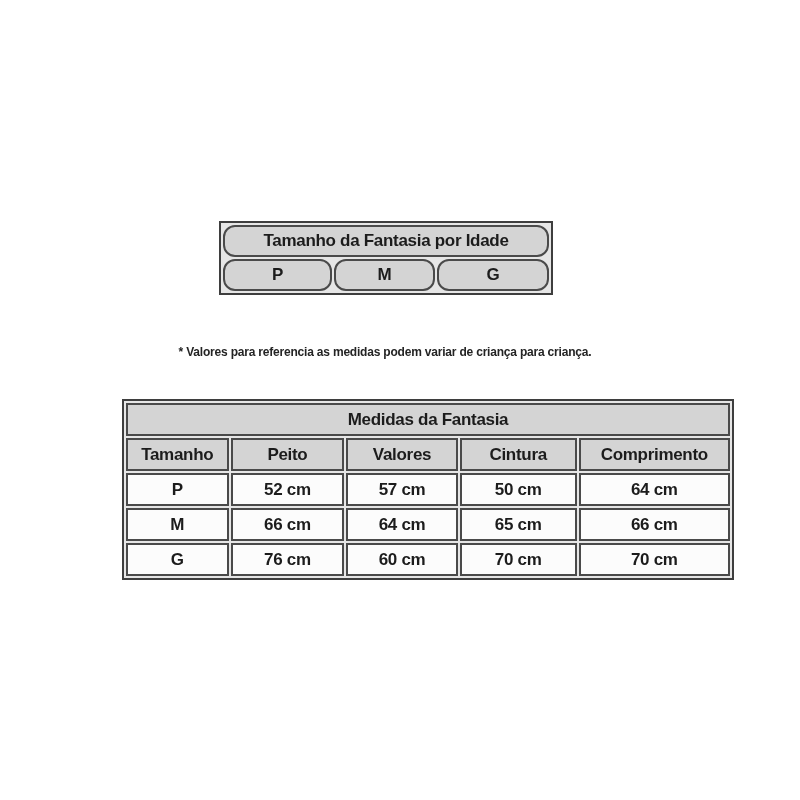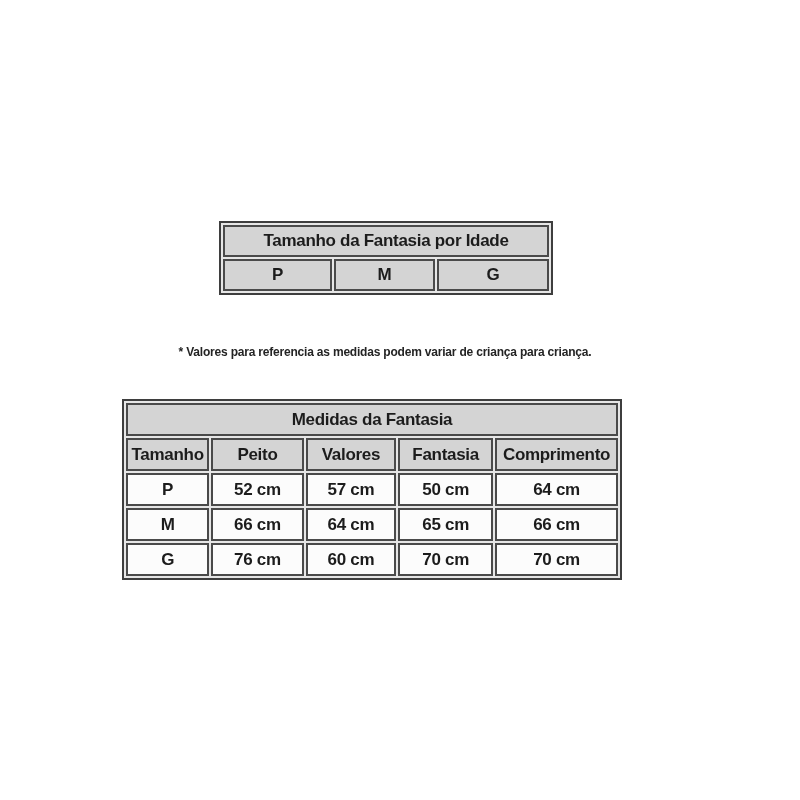--- a/index.html
+++ b/index.html
@@ -47,25 +47,26 @@
     background: #fcfcfc;
   }
   .age-table {
     left: 219px;
     top: 221px;
     width: 334px;
     font-size: 17px;
   }
   .age-table th, .age-table td {
     height: 28px;
+    border-radius: 12px;
   }
   .measures-table {
     left: 122px;
     top: 399px;
-    width: 500px;
+    width: 612px;
     font-size: 17px;
   }
   .measures-table th, .measures-table td {
     height: 29px;
   }
   .ref-note {
     position: absolute;
     left: 134px;
     top: 345px;
     width: 502px;
@@ -110,21 +111,21 @@
       <col style="width:25.4%">
     </colgroup>
     <tbody>
       <tr>
         <th colspan="5">Medidas da Fantasia</th>
       </tr>
       <tr>
         <th>Tamanho</th>
         <th>Peito</th>
         <th>Valores</th>
-        <th>Fantasia</th>
+        <th>Cintura</th>
         <th>Comprimento</th>
       </tr>
       <tr>
         <td>P</td>
         <td>52 cm</td>
         <td>57 cm</td>
         <td>50 cm</td>
         <td>64 cm</td>
       </tr>
       <tr>

